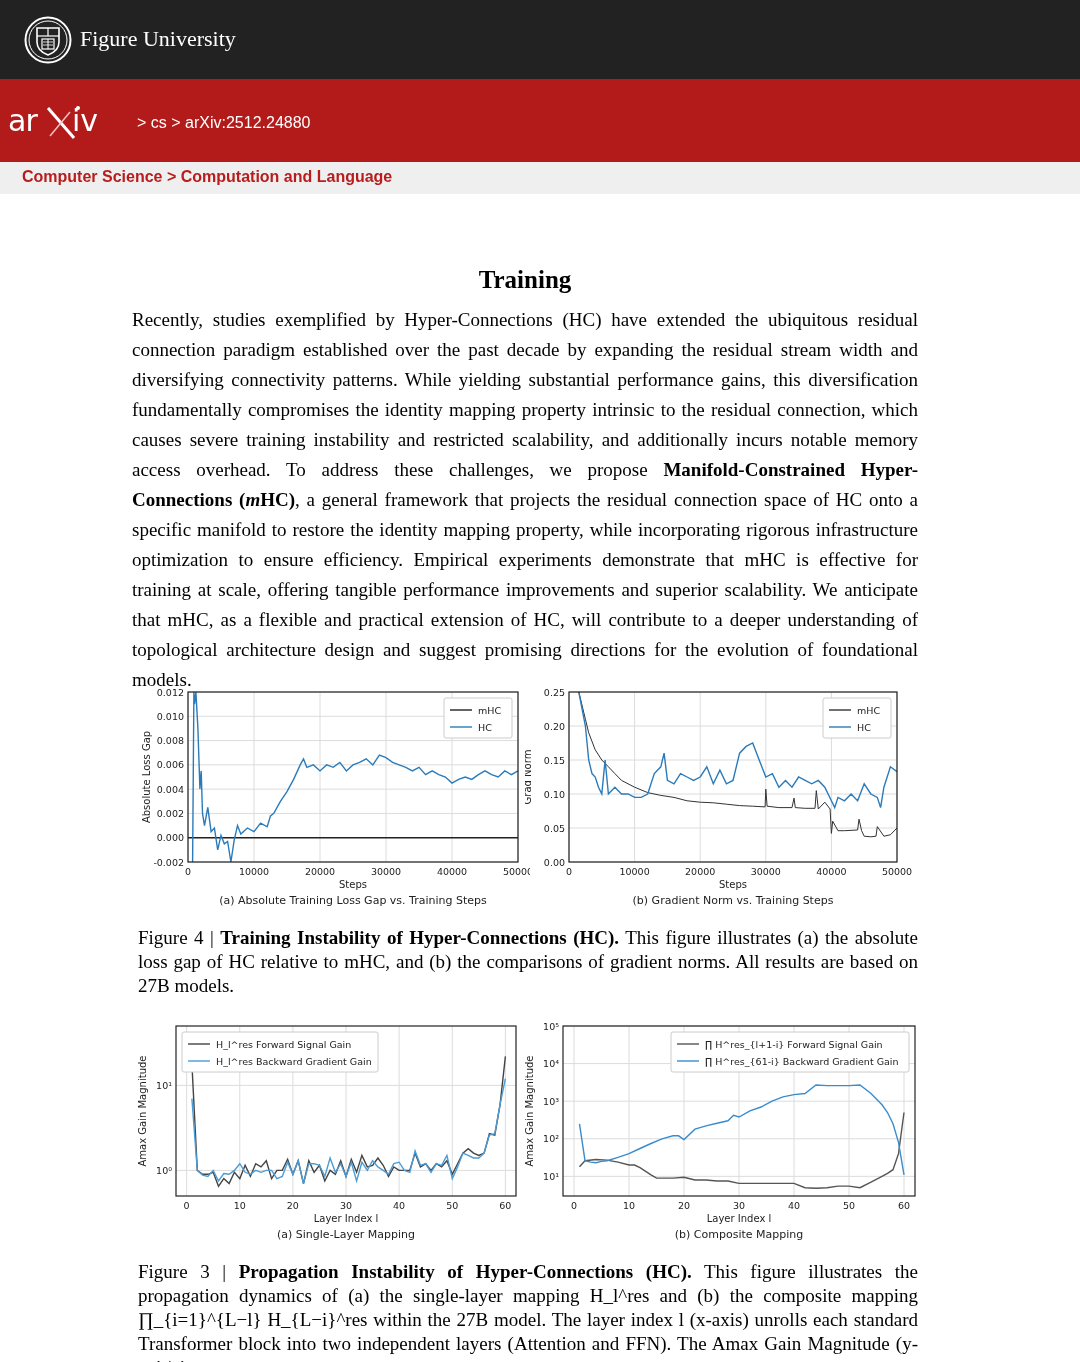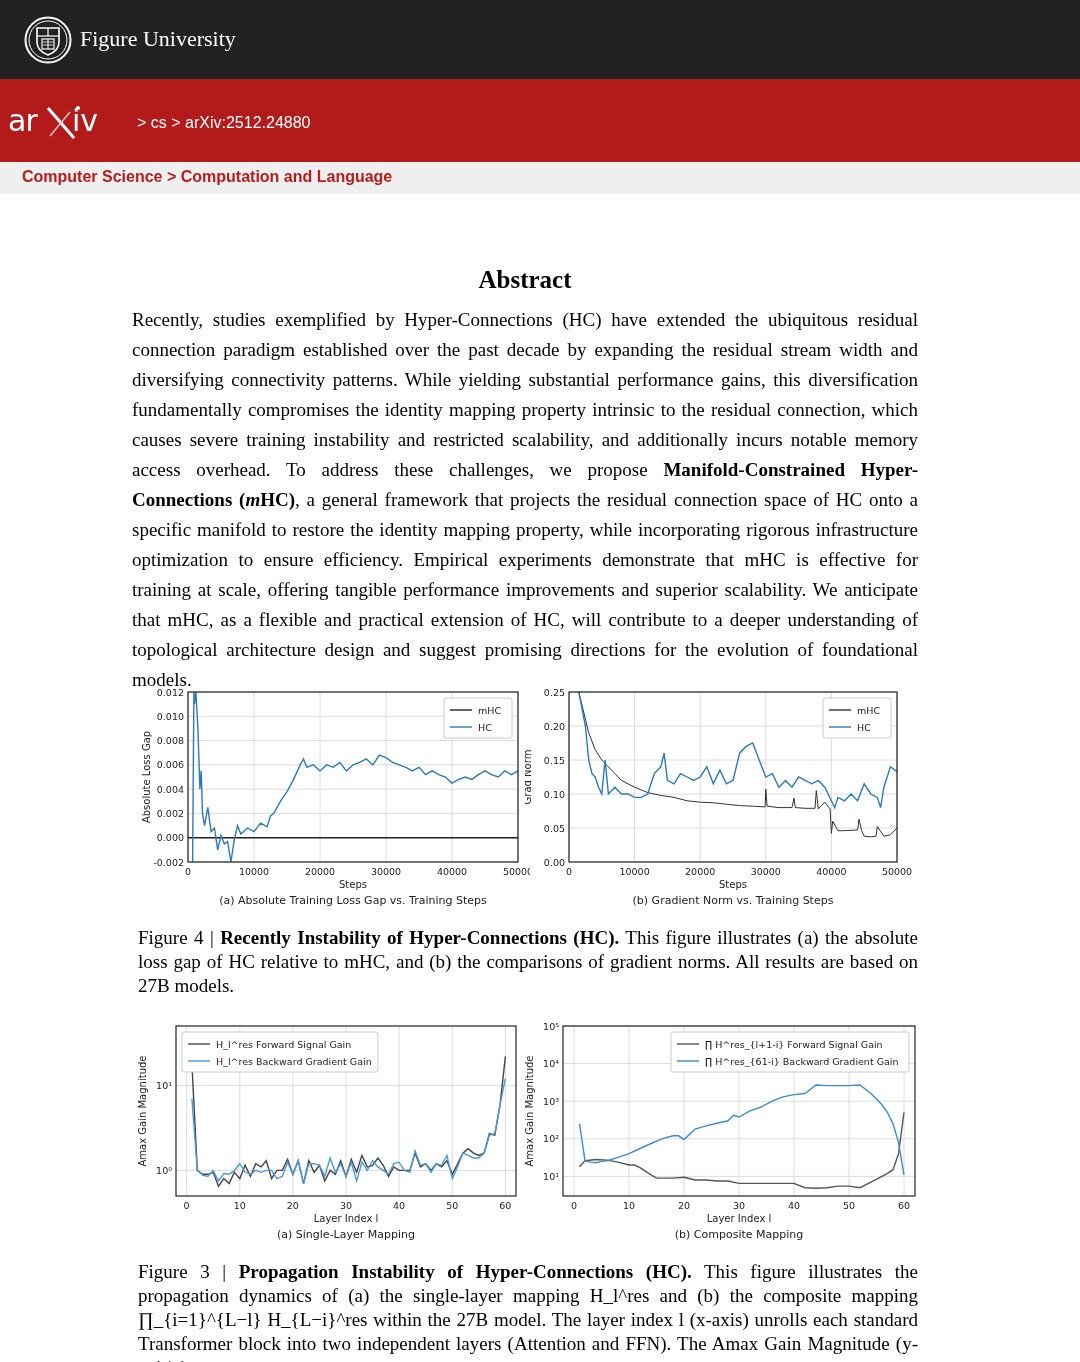--- a/index.html
+++ b/index.html
@@ -48,21 +48,21 @@
   <circle cx="70" cy="10" r="2" fill="#fff"></circle>
 </svg>
 <div class="arxiv-crumbs">
   <span>&gt; cs</span>
   <span>&gt; arXiv:2512.24880</span>
 </div>
 
 <div class="subject-bar"></div>
 <div class="subject-text">Computer Science &gt; Computation and Language</div>
 
-<div class="abstract-title">Abstract</div>
+<div class="abstract-title">Training</div>
 <div class="abstract-body"><span>Recently, studies exemplified by Hyper-Connections (HC) have extended the ubiquitous residual connection paradigm established over the past decade by expanding the residual stream width and diversifying connectivity patterns. While yielding substantial performance gains, this diversification fundamentally compromises the identity mapping property intrinsic to the residual connection, which causes severe training instability and restricted scalability, and additionally incurs notable memory access overhead.  To address these challenges, we propose </span><b><span>Manifold-Constrained Hyper-Connections (</span><i>m</i><span>HC)</span></b><span>, a general framework that projects the residual connection space of HC onto a specific manifold to restore the identity mapping property, while incorporating rigorous infrastructure optimization to ensure efficiency.  Empirical experiments demonstrate that mHC is effective for training at scale, offering tangible performance improvements and superior scalability. We anticipate that mHC, as a flexible and practical extension of HC, will contribute to a deeper understanding of topological architecture design and suggest promising directions for the evolution of foundational models.</span></div>
 
 <svg class="chart" id="chart-fig2a" style="left:130px;top:682px;" width="400" height="230">
     <line x1="58" x2="58" y1="10" y2="180" stroke="#dcdcdc" stroke-width="1"></line>
     <text x="58" y="193" font-size="9.5" text-anchor="middle" fill="#222">0</text>
     <line x1="124" x2="124" y1="10" y2="180" stroke="#dcdcdc" stroke-width="1"></line>
     <text x="124" y="193" font-size="9.5" text-anchor="middle" fill="#222">10000</text>
     <line x1="190" x2="190" y1="10" y2="180" stroke="#dcdcdc" stroke-width="1"></line>
     <text x="190" y="193" font-size="9.5" text-anchor="middle" fill="#222">20000</text>
     <line x1="256" x2="256" y1="10" y2="180" stroke="#dcdcdc" stroke-width="1"></line>
@@ -130,21 +130,21 @@
     <text x="208" y="206" font-size="10" text-anchor="middle" fill="#222">Steps</text>
     <text x="0" y="0" font-size="10" text-anchor="middle" fill="#222" transform="translate(6,95) rotate(-90)">Grad Norm</text>
     <text x="208" y="222" font-size="11" text-anchor="middle" fill="#222">(b) Gradient Norm vs. Training Steps</text>
     <rect x="298" y="16" width="68" height="40" fill="#fff" stroke="#ccc" stroke-width="1" rx="2"></rect>
     <line x1="304" x2="326" y1="28" y2="28" stroke="#333333" stroke-width="1.4"></line>
     <text x="332" y="31.5" font-size="9.5" fill="#222">mHC</text>
     <line x1="304" x2="326" y1="45" y2="45" stroke="#2b7bba" stroke-width="1.4"></line>
     <text x="332" y="48.5" font-size="9.5" fill="#222">HC</text>
   </svg>
 
-<div class="caption" style="top:926px;"><span>Figure 4 | </span><b>Recently Instability of Hyper-Connections (HC).</b><span> This figure illustrates (a) the absolute loss gap of HC relative to mHC, and (b) the comparisons of gradient norms.  All results are based on 27B models.</span></div>
+<div class="caption" style="top:926px;"><span>Figure 4 | </span><b>Training Instability of Hyper-Connections (HC).</b><span> This figure illustrates (a) the absolute loss gap of HC relative to mHC, and (b) the comparisons of gradient norms.  All results are based on 27B models.</span></div>
 
 <svg class="chart" id="chart-fig3a" style="left:130px;top:1016px;" width="400" height="232">
     <line x1="56.625" x2="56.625" y1="10" y2="180" stroke="#dcdcdc" stroke-width="1"></line>
     <text x="56.625" y="193" font-size="9.5" text-anchor="middle" fill="#222">0</text>
     <line x1="109.75" x2="109.75" y1="10" y2="180" stroke="#dcdcdc" stroke-width="1"></line>
     <text x="109.75" y="193" font-size="9.5" text-anchor="middle" fill="#222">10</text>
     <line x1="162.875" x2="162.875" y1="10" y2="180" stroke="#dcdcdc" stroke-width="1"></line>
     <text x="162.875" y="193" font-size="9.5" text-anchor="middle" fill="#222">20</text>
     <line x1="216" x2="216" y1="10" y2="180" stroke="#dcdcdc" stroke-width="1"></line>
     <text x="216" y="193" font-size="9.5" text-anchor="middle" fill="#222">30</text>

